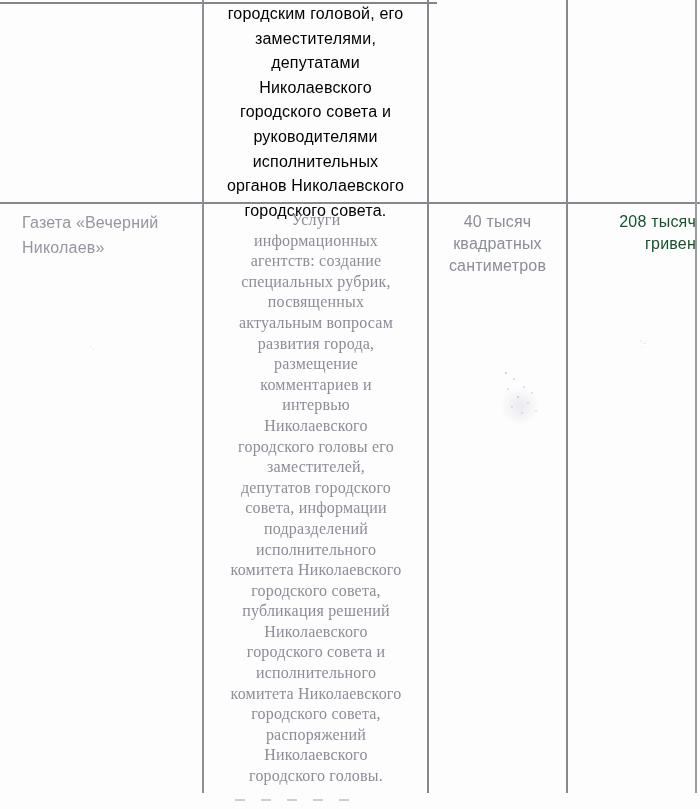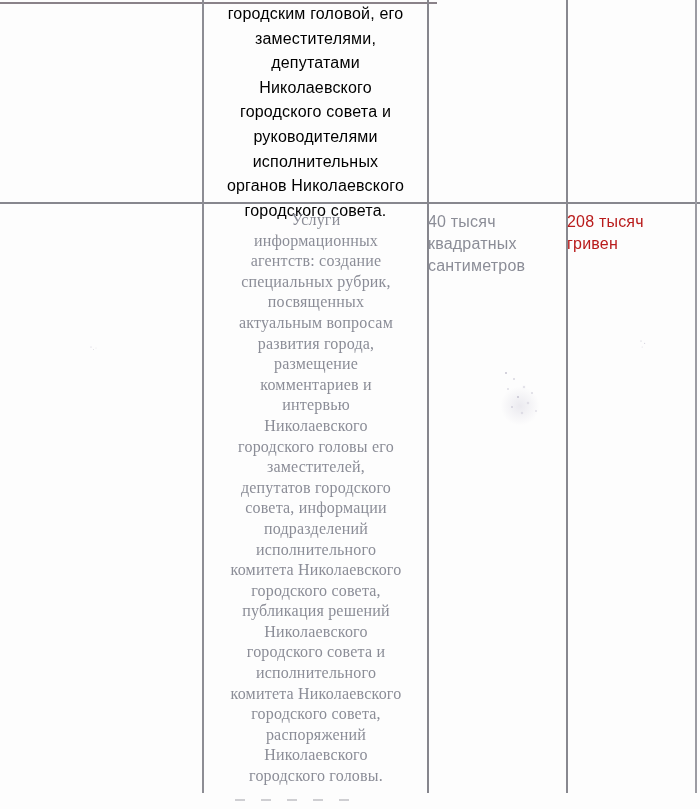--- a/index.html
+++ b/index.html
@@ -35,25 +35,25 @@
   .r2c1 {
     left: 22px; top: 211px; width: 180px;
     text-align: left; line-height: 24.6px; color: #94959f;
   }
   .r2c2 {
     left: 208px; top: 210px; width: 216px;
     text-align: center; line-height: 20.6px; color: #8b8d97; font-family: Liberation Serif, serif;
   }
   .r2c3 {
     left: 428px; top: 211px; width: 139px;
-    text-align: left; line-height: 22px; color: #8b8d97;
+    text-align: center; line-height: 22px; color: #8b8d97;
   }
   .r2c4 {
     left: 567px; top: 211px; width: 129px;
-    text-align: left; line-height: 22px; color: #b91c1c;
+    text-align: right; line-height: 22px; color: #14532d;
   }
   
   .speck {
     position: absolute; width: 2px; height: 2px; border-radius: 50%;
     background: rgba(130,125,155,0.45);
     box-shadow:
       8px 6px 0 0 rgba(130,125,155,0.30),
       18px 14px 1px 0 rgba(140,135,165,0.35),
       12px 24px 0 0 rgba(130,125,155,0.40),
       22px 30px 1px 0 rgba(140,135,165,0.30),
@@ -95,20 +95,22 @@
   <div class="cell r1c2">городским головой, его
 заместителями,
 депутатами
 Николаевского
 городского совета и
 руководителями
 исполнительных
 органов Николаевского
 городского совета.</div>
 
+  <div class="cell r2c1">Газета «Вечерний
+Николаев»</div>
   <div class="cell r2c2">Услуги
 информационных
 агентств: создание
 специальных рубрик,
 посвященных
 актуальным вопросам
 развития города,
 размещение
 комментариев и
 интервью

